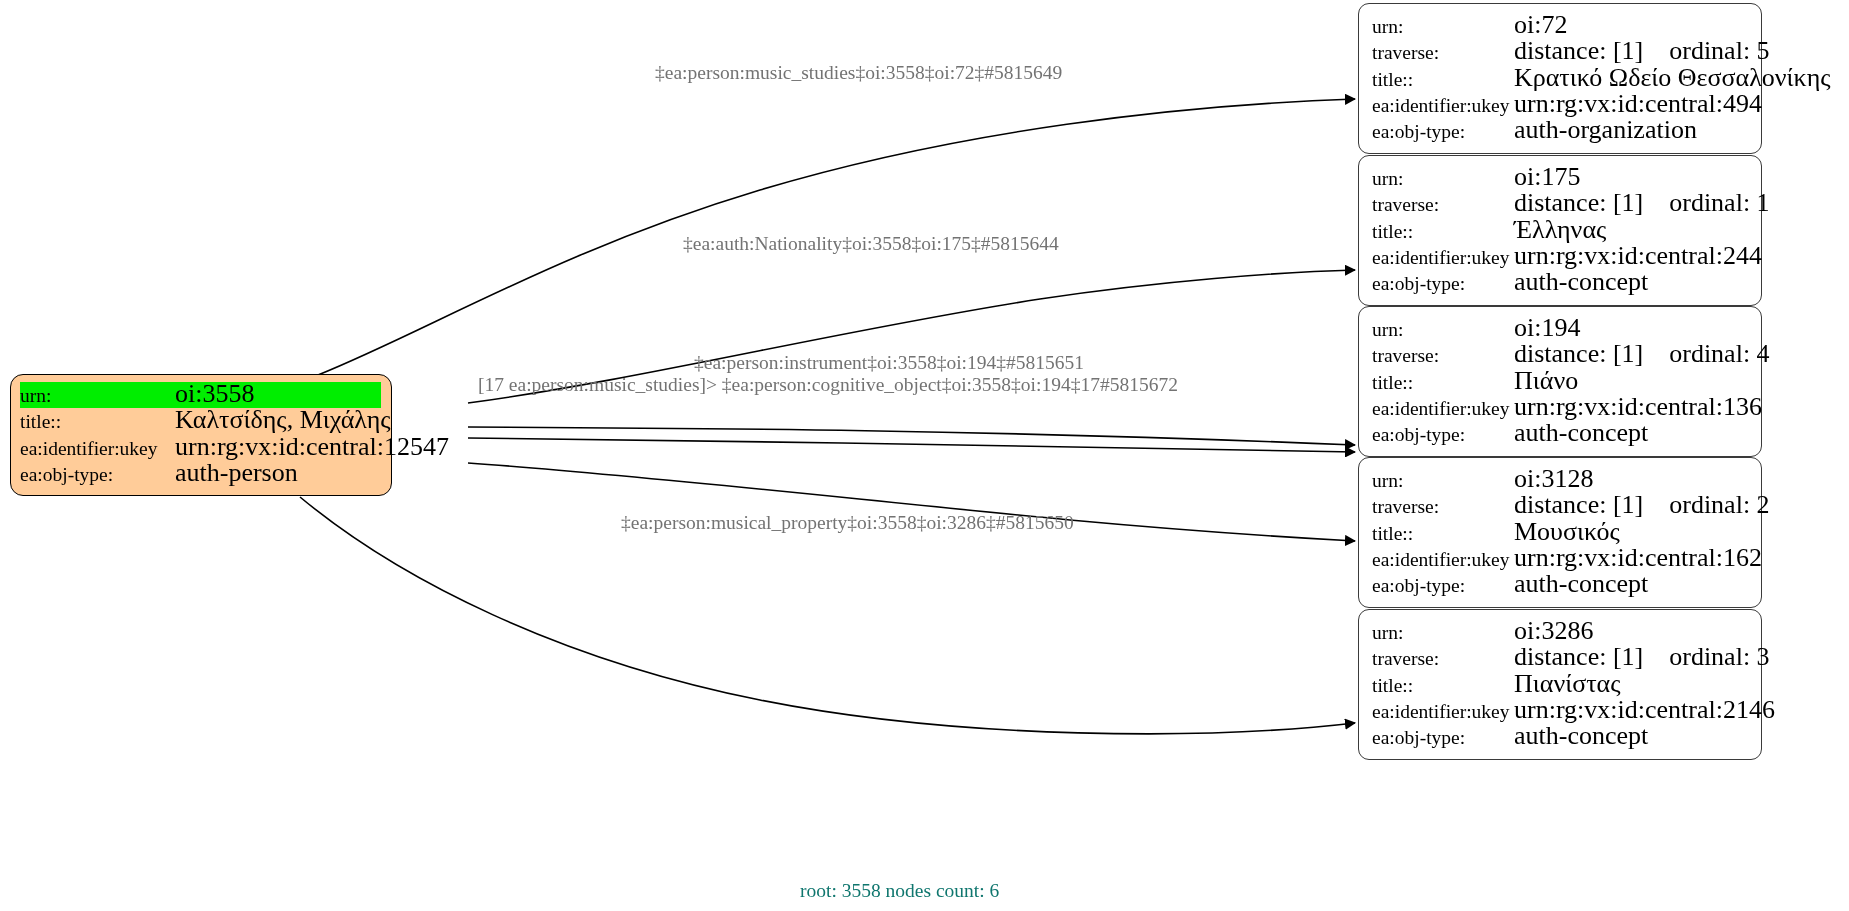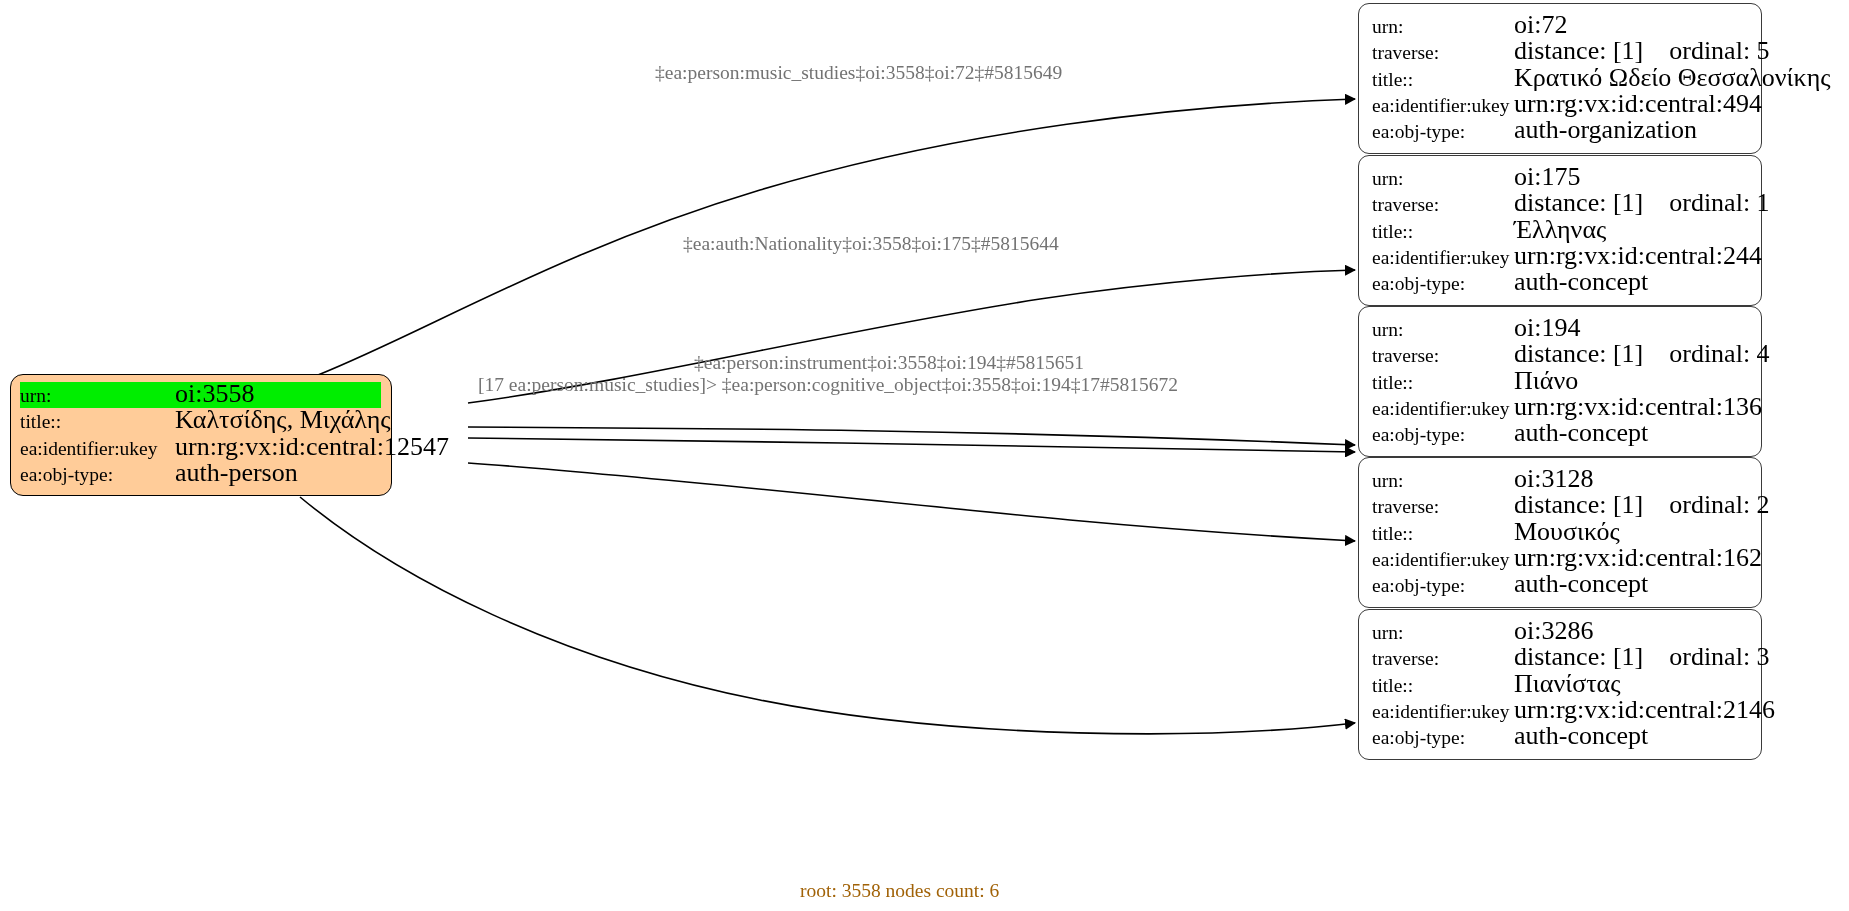--- a/index.html
+++ b/index.html
@@ -88,21 +88,21 @@
     white-space: nowrap;
     color: #737373;
     font-family: "Liberation Serif", "DejaVu Serif", serif;
   }
 
   
   #footer-caption {
     position: absolute;
     font-size: 19.5px;
     white-space: nowrap;
-    color: #a16207;
+    color: #0f766e;
   }
 </style>
 </head>
 <body>
 
 <div id="graph-canvas">
 
   <svg class="edge-layer" viewBox="0 0 1849 911" width="1849" height="911" xmlns="http://www.w3.org/2000/svg">
     <defs>
       <marker id="arrow" viewBox="0 0 10 10" refX="9" refY="5" markerWidth="7" markerHeight="7" orient="auto-start-reverse">
@@ -125,20 +125,21 @@
 
   <div class="edge-label" style="left:655px; top:62px;">‡ea:person:music_studies‡oi:3558‡oi:72‡#5815649</div>
 
   <div class="edge-label" style="left:683px; top:233px;">‡ea:auth:Nationality‡oi:3558‡oi:175‡#5815644</div>
 
   <div class="edge-label" style="left:694px; top:352px;">‡ea:person:instrument‡oi:3558‡oi:194‡#5815651</div>
 
   <div class="edge-label" style="left:478px; top:374px;text-align:center;">[17 ea:person:music_studies]&gt; ‡ea:person:cognitive_object‡oi:3558‡oi:194‡17#5815672</div>
 
 
+  <div class="edge-label" style="left:621px; top:512px;">‡ea:person:musical_property‡oi:3558‡oi:3286‡#5815650</div>
 
   <div class="node root" style="left:10px; top:374px; width:382px;">
     <div class="row highlight">
       <span class="k">urn:</span>
       <span class="v">oi:3558</span>
     </div>
     <div class="row">
       <span class="k">title::</span>
       <span class="v">Καλτσίδης, Μιχάλης</span>
     </div>

